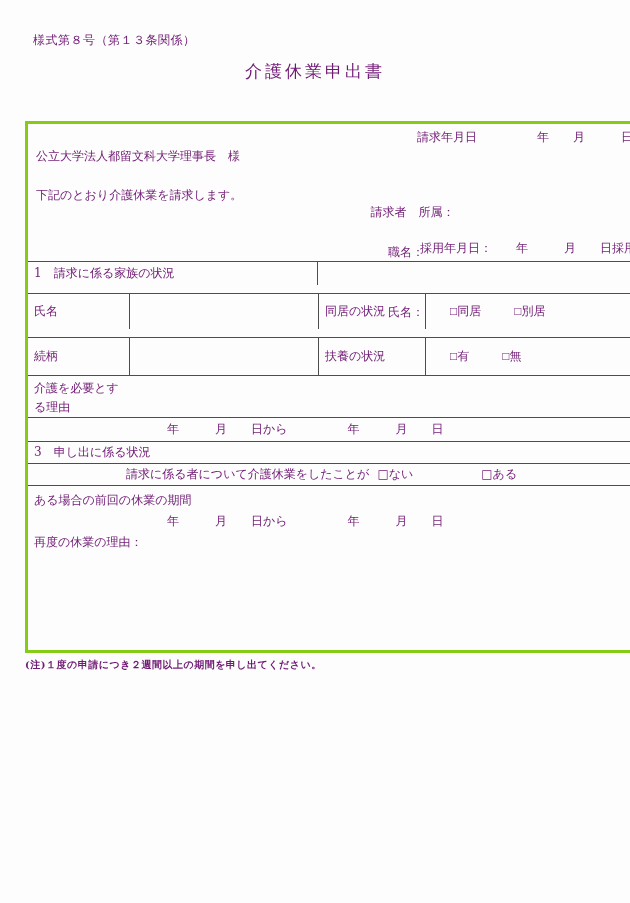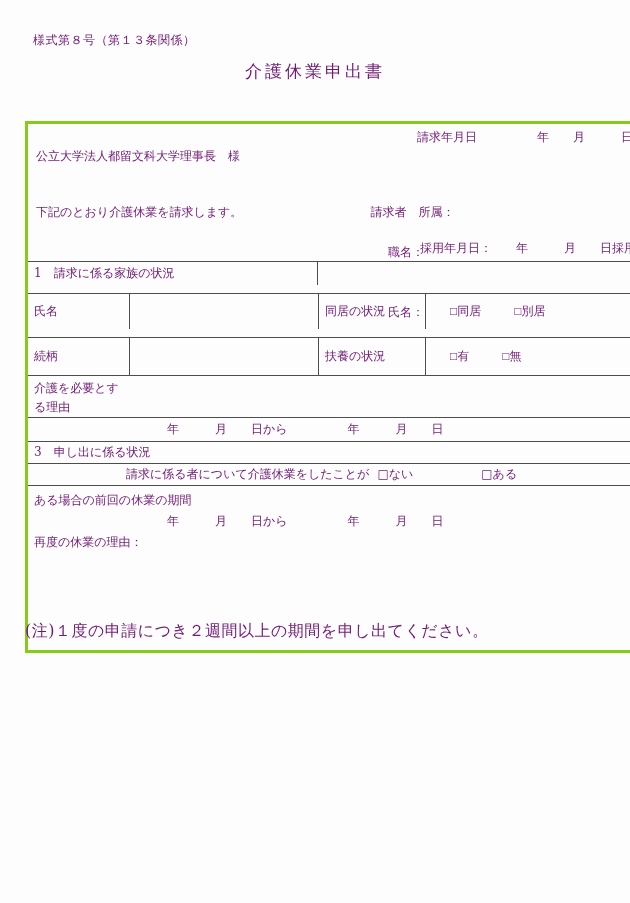--- a/index.html
+++ b/index.html
@@ -51,21 +51,21 @@
     white-space: pre;
   }
   .head-addressee {
     position: absolute;
     top: 24px;
     left: 8px;
     white-space: pre;
   }
   .head-statement {
     position: absolute;
-    top: 80px;
+    top: 63px;
     left: 8px;
     white-space: pre;
   }
   .head-requester {
     position: absolute;
     top: 58px;
     left: 312px;
     line-height: 20px;
     white-space: pre;
   }
@@ -126,23 +126,24 @@
   .row-history { height: 22px; line-height: 21px; }
   .row-history .cell { flex: 1; padding-left: 98px; white-space: pre; }
   .row-history .opt1 { margin-left: 8px; }
   .row-history .opt2 { margin-left: 68px; }
   .row-previous { height: 165px; }
   .row-previous .cell { flex: 1; padding-top: 4px; line-height: 21px; }
   .prev-period { padding-left: 133px; white-space: pre; }
   .note {
     position: absolute;
     left: 25px;
-    top: 621px;
-    font-size: 16px;
+    top: 658px;
+    font-size: 10px;
     letter-spacing: 0.5px;
+    font-weight: bold;
   }
 </style>
 </head>
 <body>
 
 <div class="page">
 
   <div class="form-code">様式第８号（第１３条関係）</div>
 
   <div class="doc-title">介護休業申出書</div>

